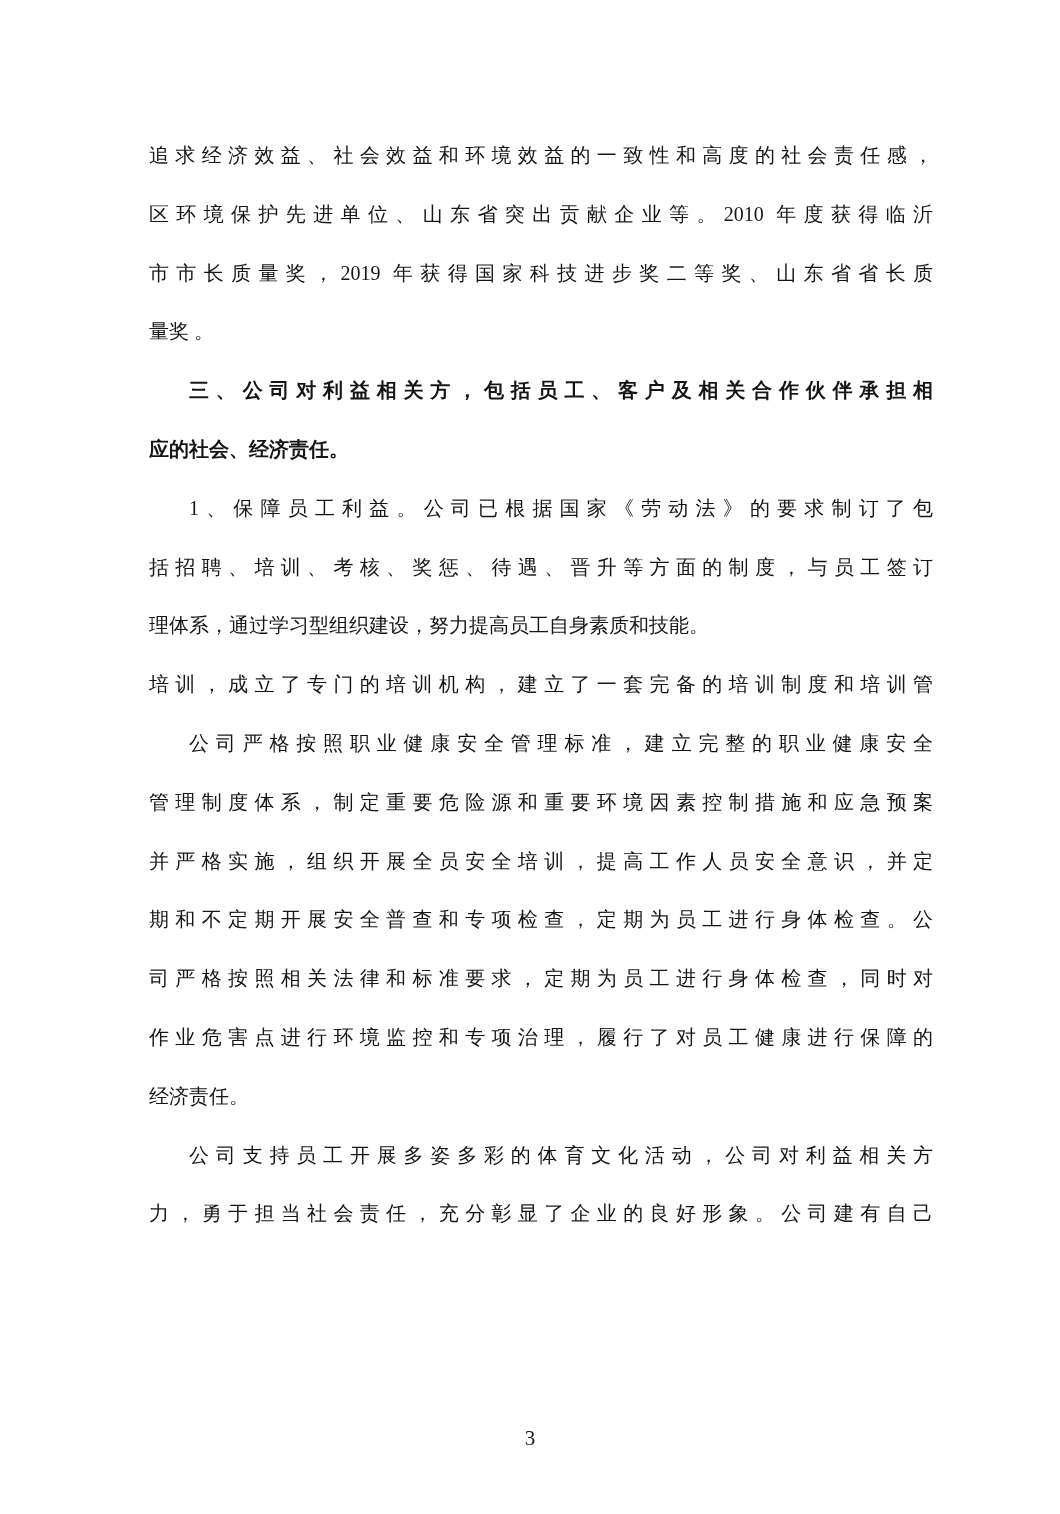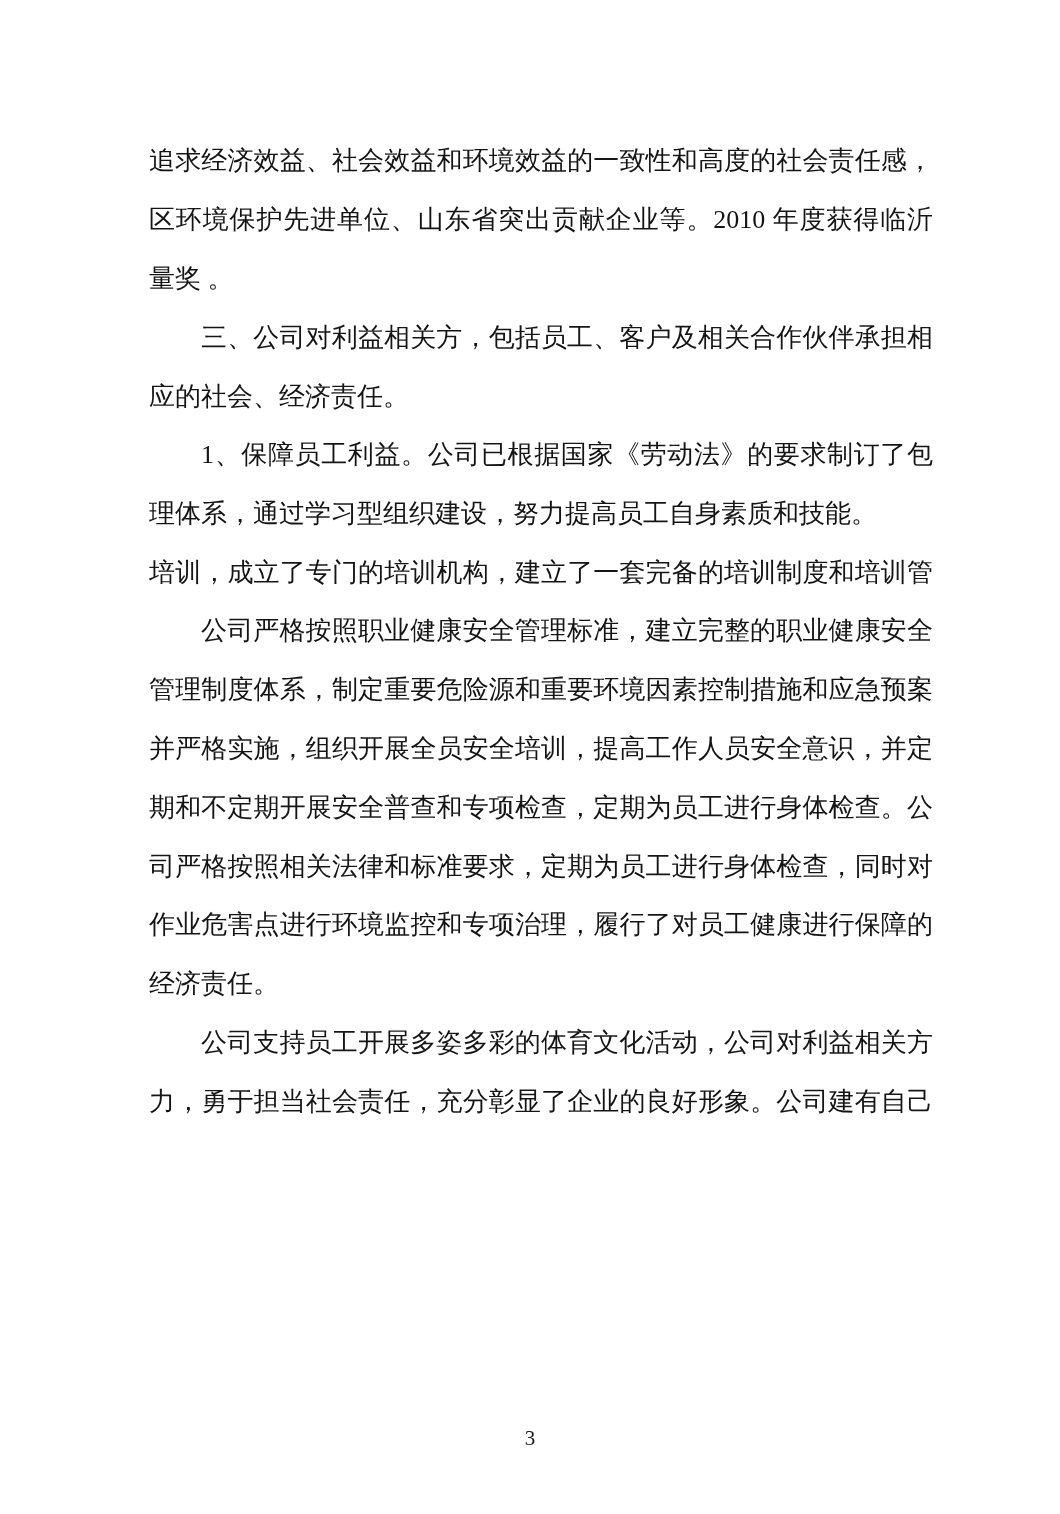--- a/index.html
+++ b/index.html
@@ -11,61 +11,63 @@
     position: relative;
     width: 1060px;
     height: 1514px;
     overflow: hidden;
     color: #151515;
     font-family: "Liberation Serif", "DejaVu Serif", serif;
   }
   .doc-body {
     position: absolute;
     left: 149px;
-    top: 132px;
+    top: 126px;
     width: 784px;
-    font-size: 26px;
+    font-size: 20px;
     line-height: 58.8px;
   }
   .line {
     text-align: justify;
     text-align-last: justify;
     white-space: normal;
   }
   .line.end {
     text-align-last: left;
   }
   .line.ind {
     text-indent: 2em;
   }
   .line.bold {
-    font-weight: 400;
+    font-weight: 700;
     font-family: "Liberation Sans", "DejaVu Sans", sans-serif;
   }
   .page-footer {
     position: absolute;
     left: 0;
     top: 1426px;
     width: 100%;
     text-align: center;
     font-size: 21px;
     line-height: 24px;
     color: #1a1a1a;
   }
 </style>
 </head>
 <body>
 
 <div class="doc-body">
   <div class="line">追求经济效益、社会效益和环境效益的一致性和高度的社会责任感，</div>
   <div class="line">区环境保护先进单位、山东省突出贡献企业等。2010 年度获得临沂</div>
+  <div class="line">市市长质量奖，2019 年获得国家科技进步奖二等奖、山东省省长质</div>
   <div class="line end">量奖 。</div>
   <div class="line ind bold">三、公司对利益相关方，包括员工、客户及相关合作伙伴承担相</div>
   <div class="line end bold">应的社会、经济责任。</div>
   <div class="line ind">1、保障员工利益。公司已根据国家《劳动法》的要求制订了包</div>
+  <div class="line">括招聘、培训、考核、奖惩、待遇、晋升等方面的制度，与员工签订</div>
   <div class="line end">理体系，通过学习型组织建设，努力提高员工自身素质和技能。</div>
   <div class="line">培训，成立了专门的培训机构，建立了一套完备的培训制度和培训管</div>
   <div class="line ind">公司严格按照职业健康安全管理标准，建立完整的职业健康安全</div>
   <div class="line">管理制度体系，制定重要危险源和重要环境因素控制措施和应急预案</div>
   <div class="line">并严格实施，组织开展全员安全培训，提高工作人员安全意识，并定</div>
   <div class="line">期和不定期开展安全普查和专项检查，定期为员工进行身体检查。公</div>
   <div class="line">司严格按照相关法律和标准要求，定期为员工进行身体检查，同时对</div>
   <div class="line">作业危害点进行环境监控和专项治理，履行了对员工健康进行保障的</div>
   <div class="line end">经济责任。</div>
   <div class="line ind">公司支持员工开展多姿多彩的体育文化活动，公司对利益相关方</div>

